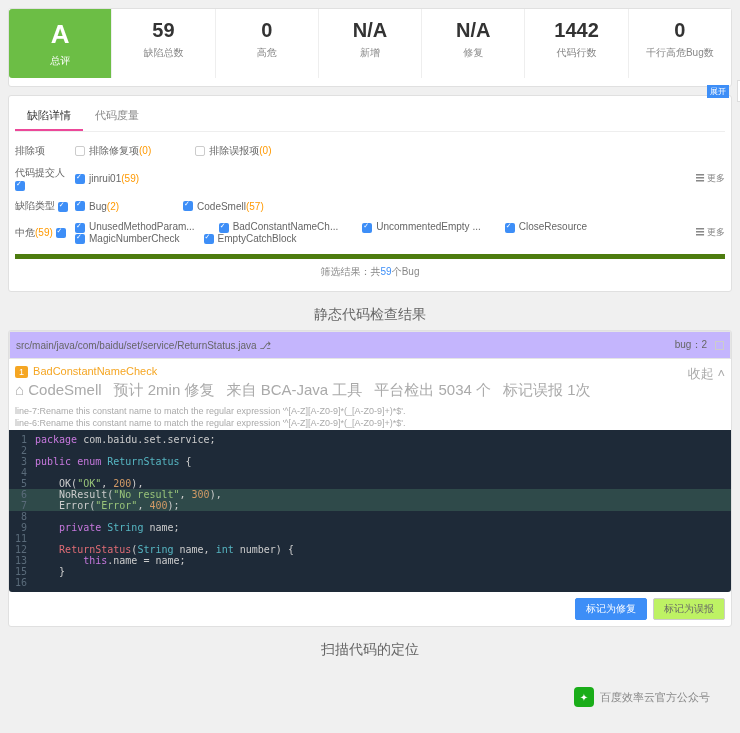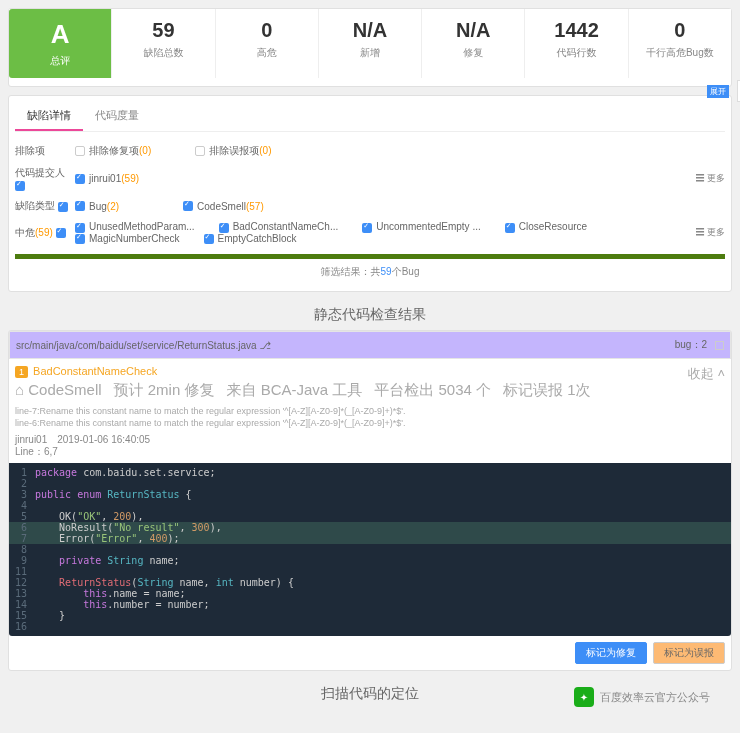--- a/index.html
+++ b/index.html
@@ -42,21 +42,21 @@
 .cl{display:flex;padding:0 4px}
 .ln{width:22px;text-align:right;color:#5a6b7a;padding-right:8px;user-select:none}
 .ct{flex:1;white-space:pre}
 .cl.hl{background:#2f4a4a}
 .kw{color:#c678dd}
 .ty{color:#56b6c2}
 .st{color:#98c379}
 .nu{color:#d19a66}
 .id{color:#e06c75}
 .footer{display:flex;justify-content:flex-end;gap:6px;padding:6px}
-.btn{padding:3px 10px;font-size:10px;border:1px solid #ccc;border-radius:2px;background:#fdba74;color:#666}
+.btn{padding:3px 10px;font-size:10px;border:1px solid #ccc;border-radius:2px;background:#bef264;color:#666}
 .btn.pri{background:#3d8ef7;color:#fff;border-color:#3d8ef7}
 .wx{position:fixed;right:30px;bottom:26px;display:flex;align-items:center;color:#888;font-size:11px}
 .wx-ico{width:20px;height:20px;background:#1aad19;border-radius:4px;margin-right:6px;display:inline-flex;align-items:center;justify-content:center;color:#fff;font-size:10px}
 .collapse{float:right;color:#aaa;font-size:13px}
 .sq{display:inline-block;width:9px;height:9px;border:1px solid #ccc;margin-left:8px;vertical-align:middle}
 </style>
 </head>
 <body>
 
 <div class="panel" style="position:relative;padding:0">
@@ -154,24 +154,20 @@
   <div style="padding:6px 6px 2px">
     <span class="bug-badge">1</span>
     <span class="bug-title">BadConstantNameCheck</span>
     <span class="collapse"><span>收起</span> ˄</span>
   </div>
   <div class="bug-meta">
     <span>⌂</span> <span>CodeSmell</span><span class="sep"></span><span>预计 2min 修复</span><span class="sep"></span><span>来自 BCA-Java 工具</span><span class="sep"></span><span>平台检出 5034 个</span><span class="sep"></span><span>标记误报 1次</span>
   </div>
   <div class="bug-line">line-7:Rename this constant name to match the regular expression '^[A-Z][A-Z0-9]*(_[A-Z0-9]+)*$'.</div>
   <div class="bug-line">line-6:Rename this constant name to match the regular expression '^[A-Z][A-Z0-9]*(_[A-Z0-9]+)*$'.</div>
-  <div class="author">
-    <span>jinrui01</span><span class="ts">2019-01-06 16:40:05</span>
-    <div><span>Line：</span><span>6,7</span></div>
-  </div>
   <div class="code" id="code">
       <div class="cl">
         <span class="ln">1</span>
         <span class="ct"><span class="kw">package</span> com.baidu.set.service;</span>
       </div>
       <div class="cl">
         <span class="ln">2</span>
         <span class="ct"></span>
       </div>
       <div class="cl">
@@ -208,24 +204,20 @@
       </div>
       <div class="cl">
         <span class="ln">12</span>
         <span class="ct">    <span class="id">ReturnStatus</span>(<span class="ty">String</span> name, <span class="ty">int</span> number) {</span>
       </div>
       <div class="cl">
         <span class="ln">13</span>
         <span class="ct">        <span class="kw">this</span>.name = name;</span>
       </div>
       <div class="cl">
-        <span class="ln">14</span>
-        <span class="ct">        <span class="kw">this</span>.number = number;</span>
-      </div>
-      <div class="cl">
         <span class="ln">15</span>
         <span class="ct">    }</span>
       </div>
       <div class="cl">
         <span class="ln">16</span>
         <span class="ct"></span>
       </div>
     </div>
   <div class="footer">
     <button class="btn pri">标记为修复</button>

